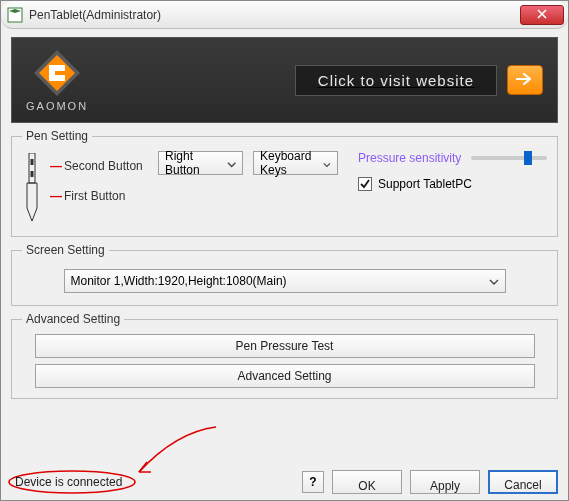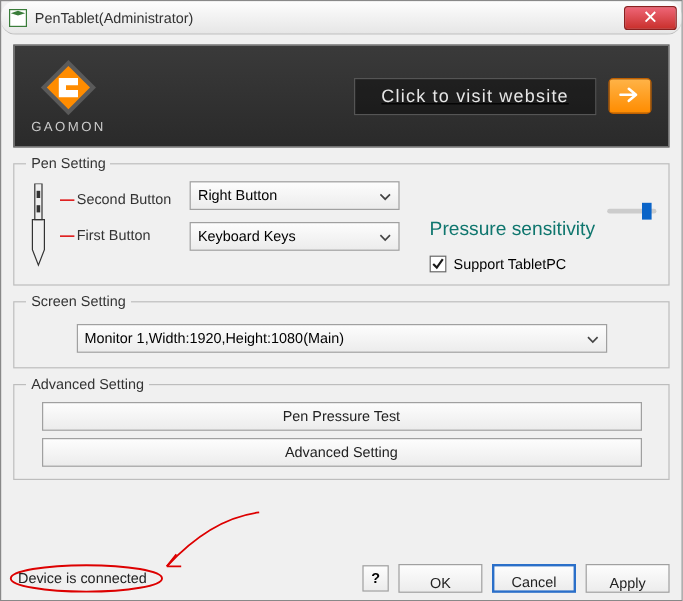--- a/index.html
+++ b/index.html
@@ -116,42 +116,42 @@
     width: 20px;
     display: flex; justify-content: center;
     padding-top: 2px;
   }
   .pen-labels-col { width: 100px; }
   .pen-labels-col .lbl {
     color: #333;
     height: 30px;
     display: flex; align-items: center;
   }
-  .pen-controls-col { width: 180px; display:flex; flex-direction:column; gap:10px;}
+  .pen-controls-col { width: 180px; display:flex; gap:10px;}
   .pen-right-col { flex:1; padding-left: 12px; display:flex; flex-direction:column; gap:12px;}
 
   .connector-red { color: #d00; font-weight: bold; padding-right:2px;}
 
   .combo {
     width: 175px;
     height: 24px;
     border: 1px solid #a0a0a0;
     background: linear-gradient(#fdfdfd,#ececec);
     display: flex; align-items: center;
     padding: 0 6px;
     position: relative;
     cursor: pointer;
   }
   .combo .chev {
     margin-left: auto;
     width: 10px; height: 10px;
   }
 
   .press-row { display:flex; align-items:center; gap:10px;}
-  .press-label { color:#0f766e; font-size:16px; white-space:nowrap;margin-top:32px; }
+  .press-label { color:#8b5cf6; font-size:12px; white-space:nowrap; }
   .slider {
     flex:1; height: 4px; background:#ccc; position:relative; border-radius:2px;
   }
   .slider-thumb {
     position:absolute; top:-5px; width:8px; height:14px; background:#0a64c8;
   }
 
   .chk-row { display:flex; align-items:center; gap:6px;}
   .chk {
     width:14px; height:14px; border:1px solid #666; background:#fff;
@@ -350,22 +350,22 @@
     </svg>
 
     <div class="bottom-bar">
       <span class="status">Device is connected</span>
       <div class="help-btn">
         <span>?</span>
       </div>
       <div class="dlg-btn">
         <span>OK</span>
       </div>
+      <div class="dlg-btn">
+        <span>Apply</span>
+      </div>
       <div class="dlg-btn default">
         <span>Cancel</span>
       </div>
-      <div class="dlg-btn">
-        <span>Apply</span>
-      </div>
     </div>
 
   </div>
 </div>
 
 </body></html>

